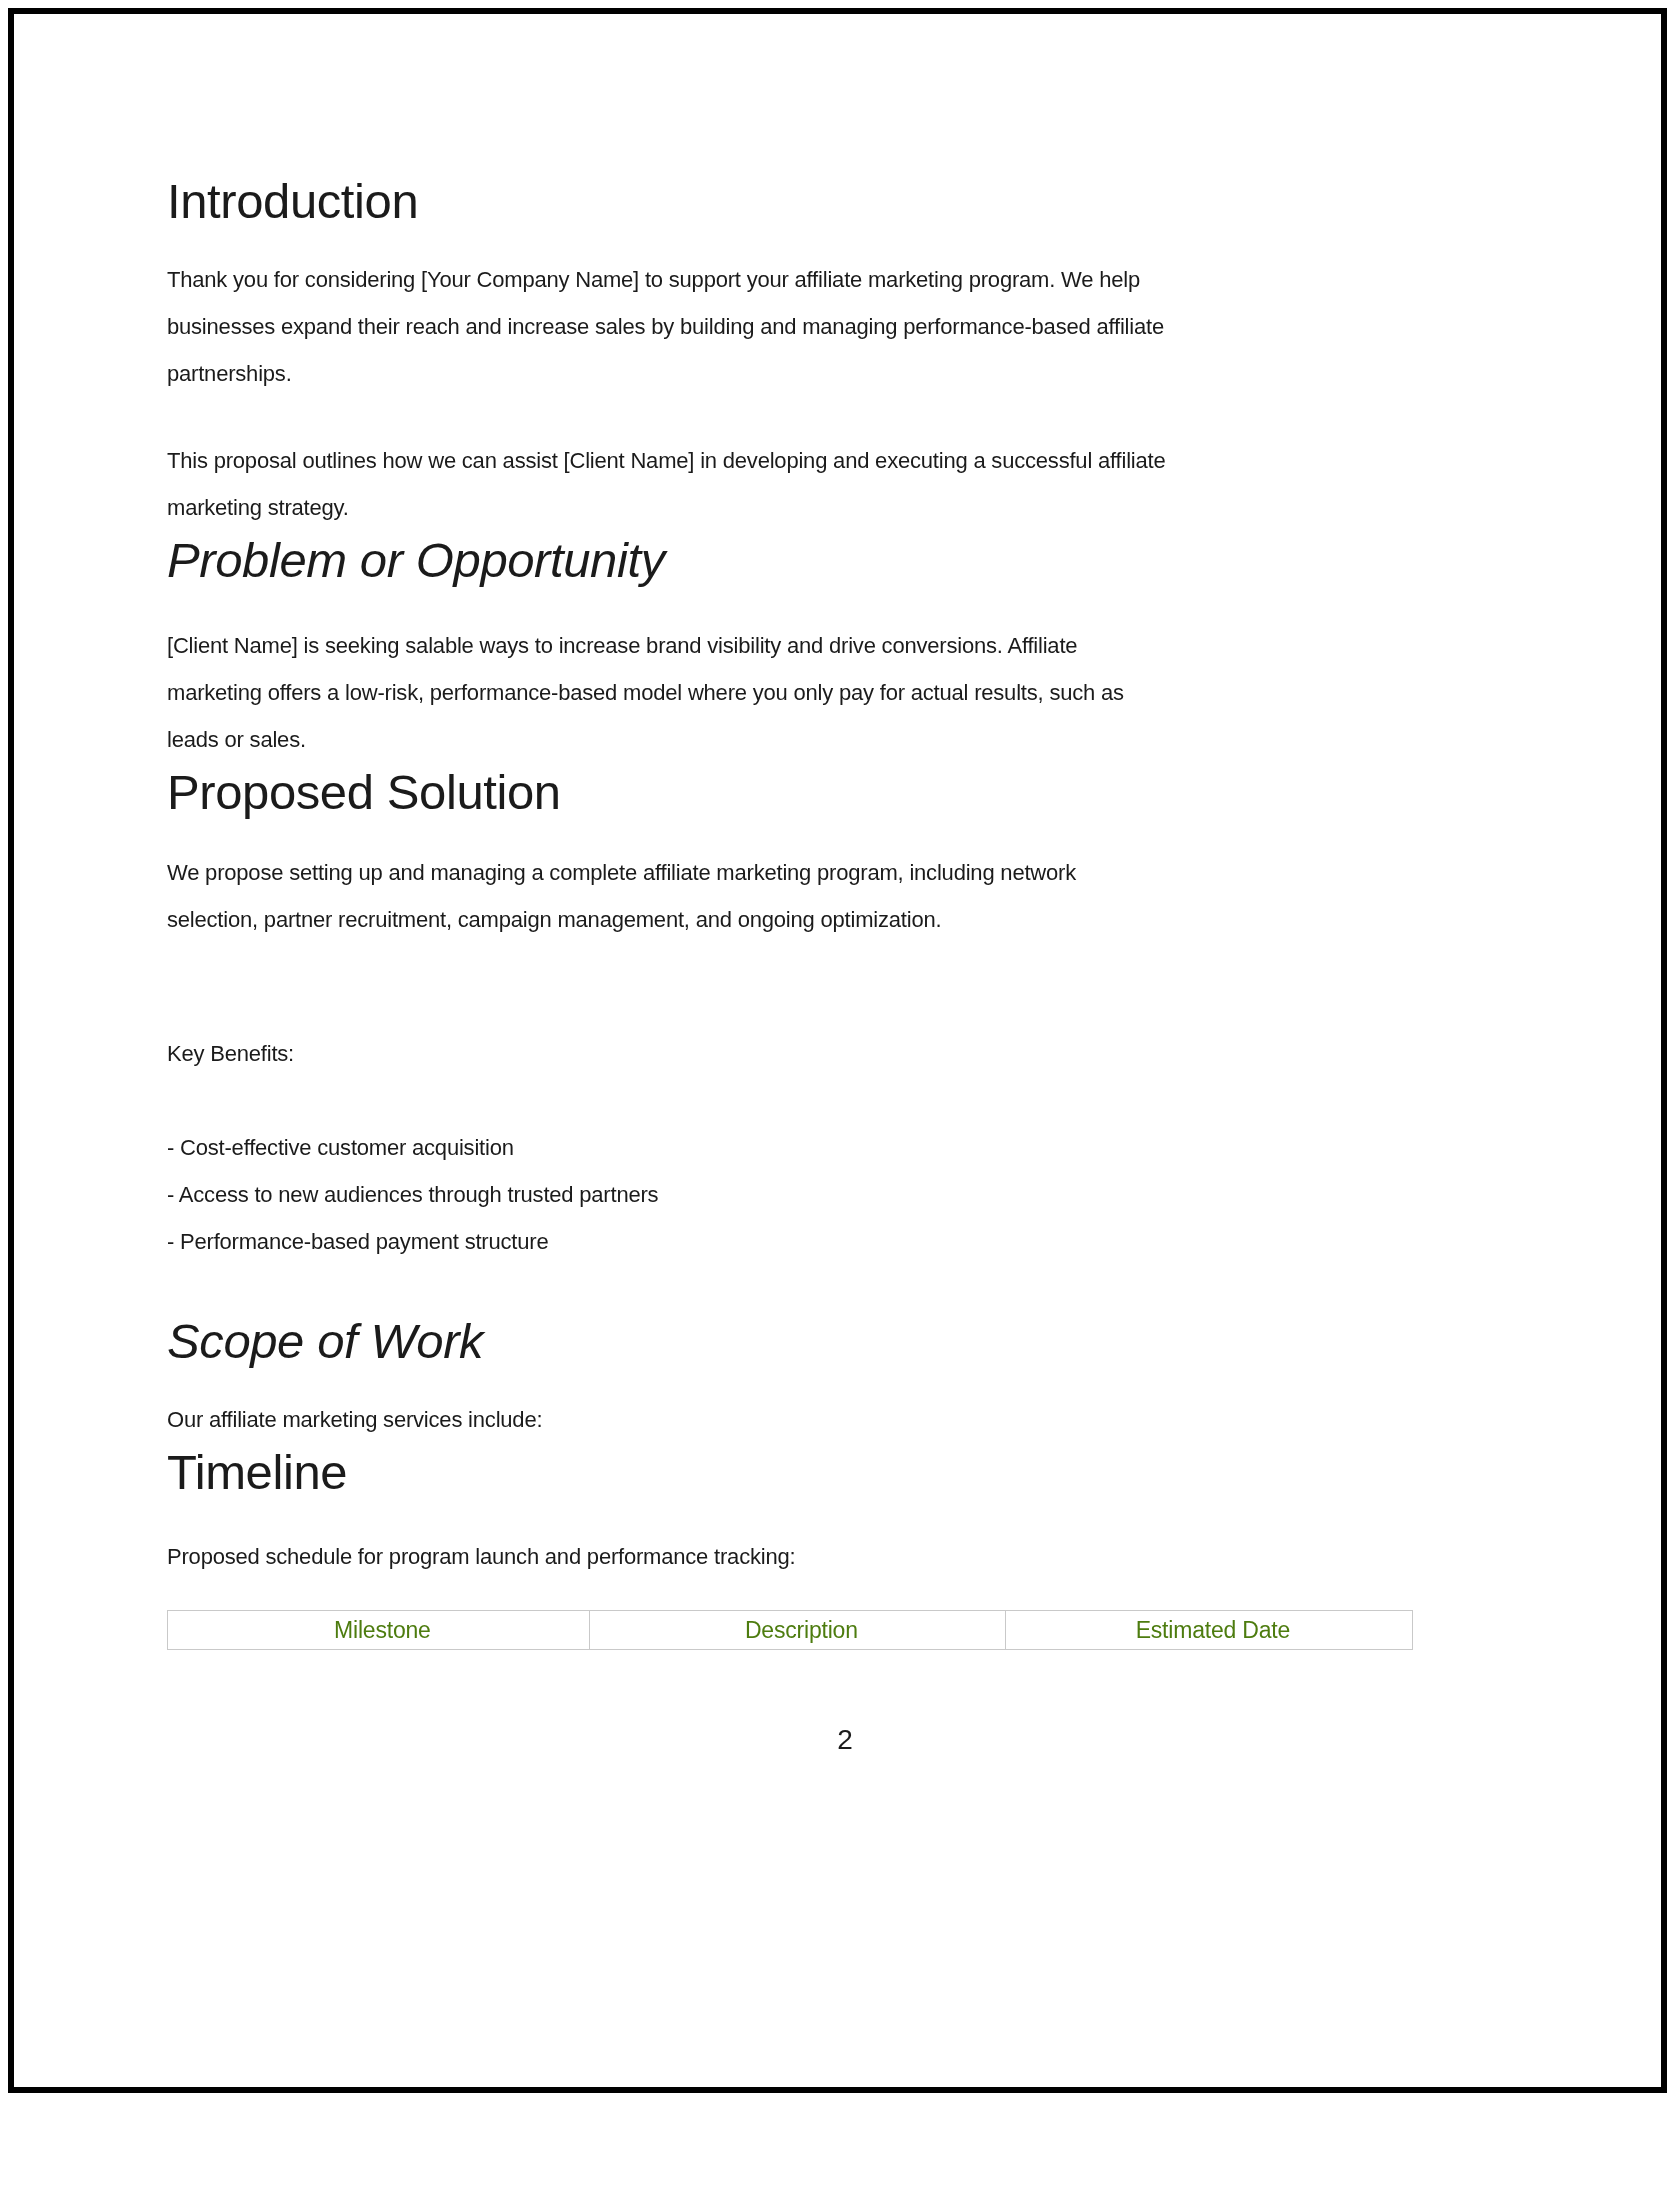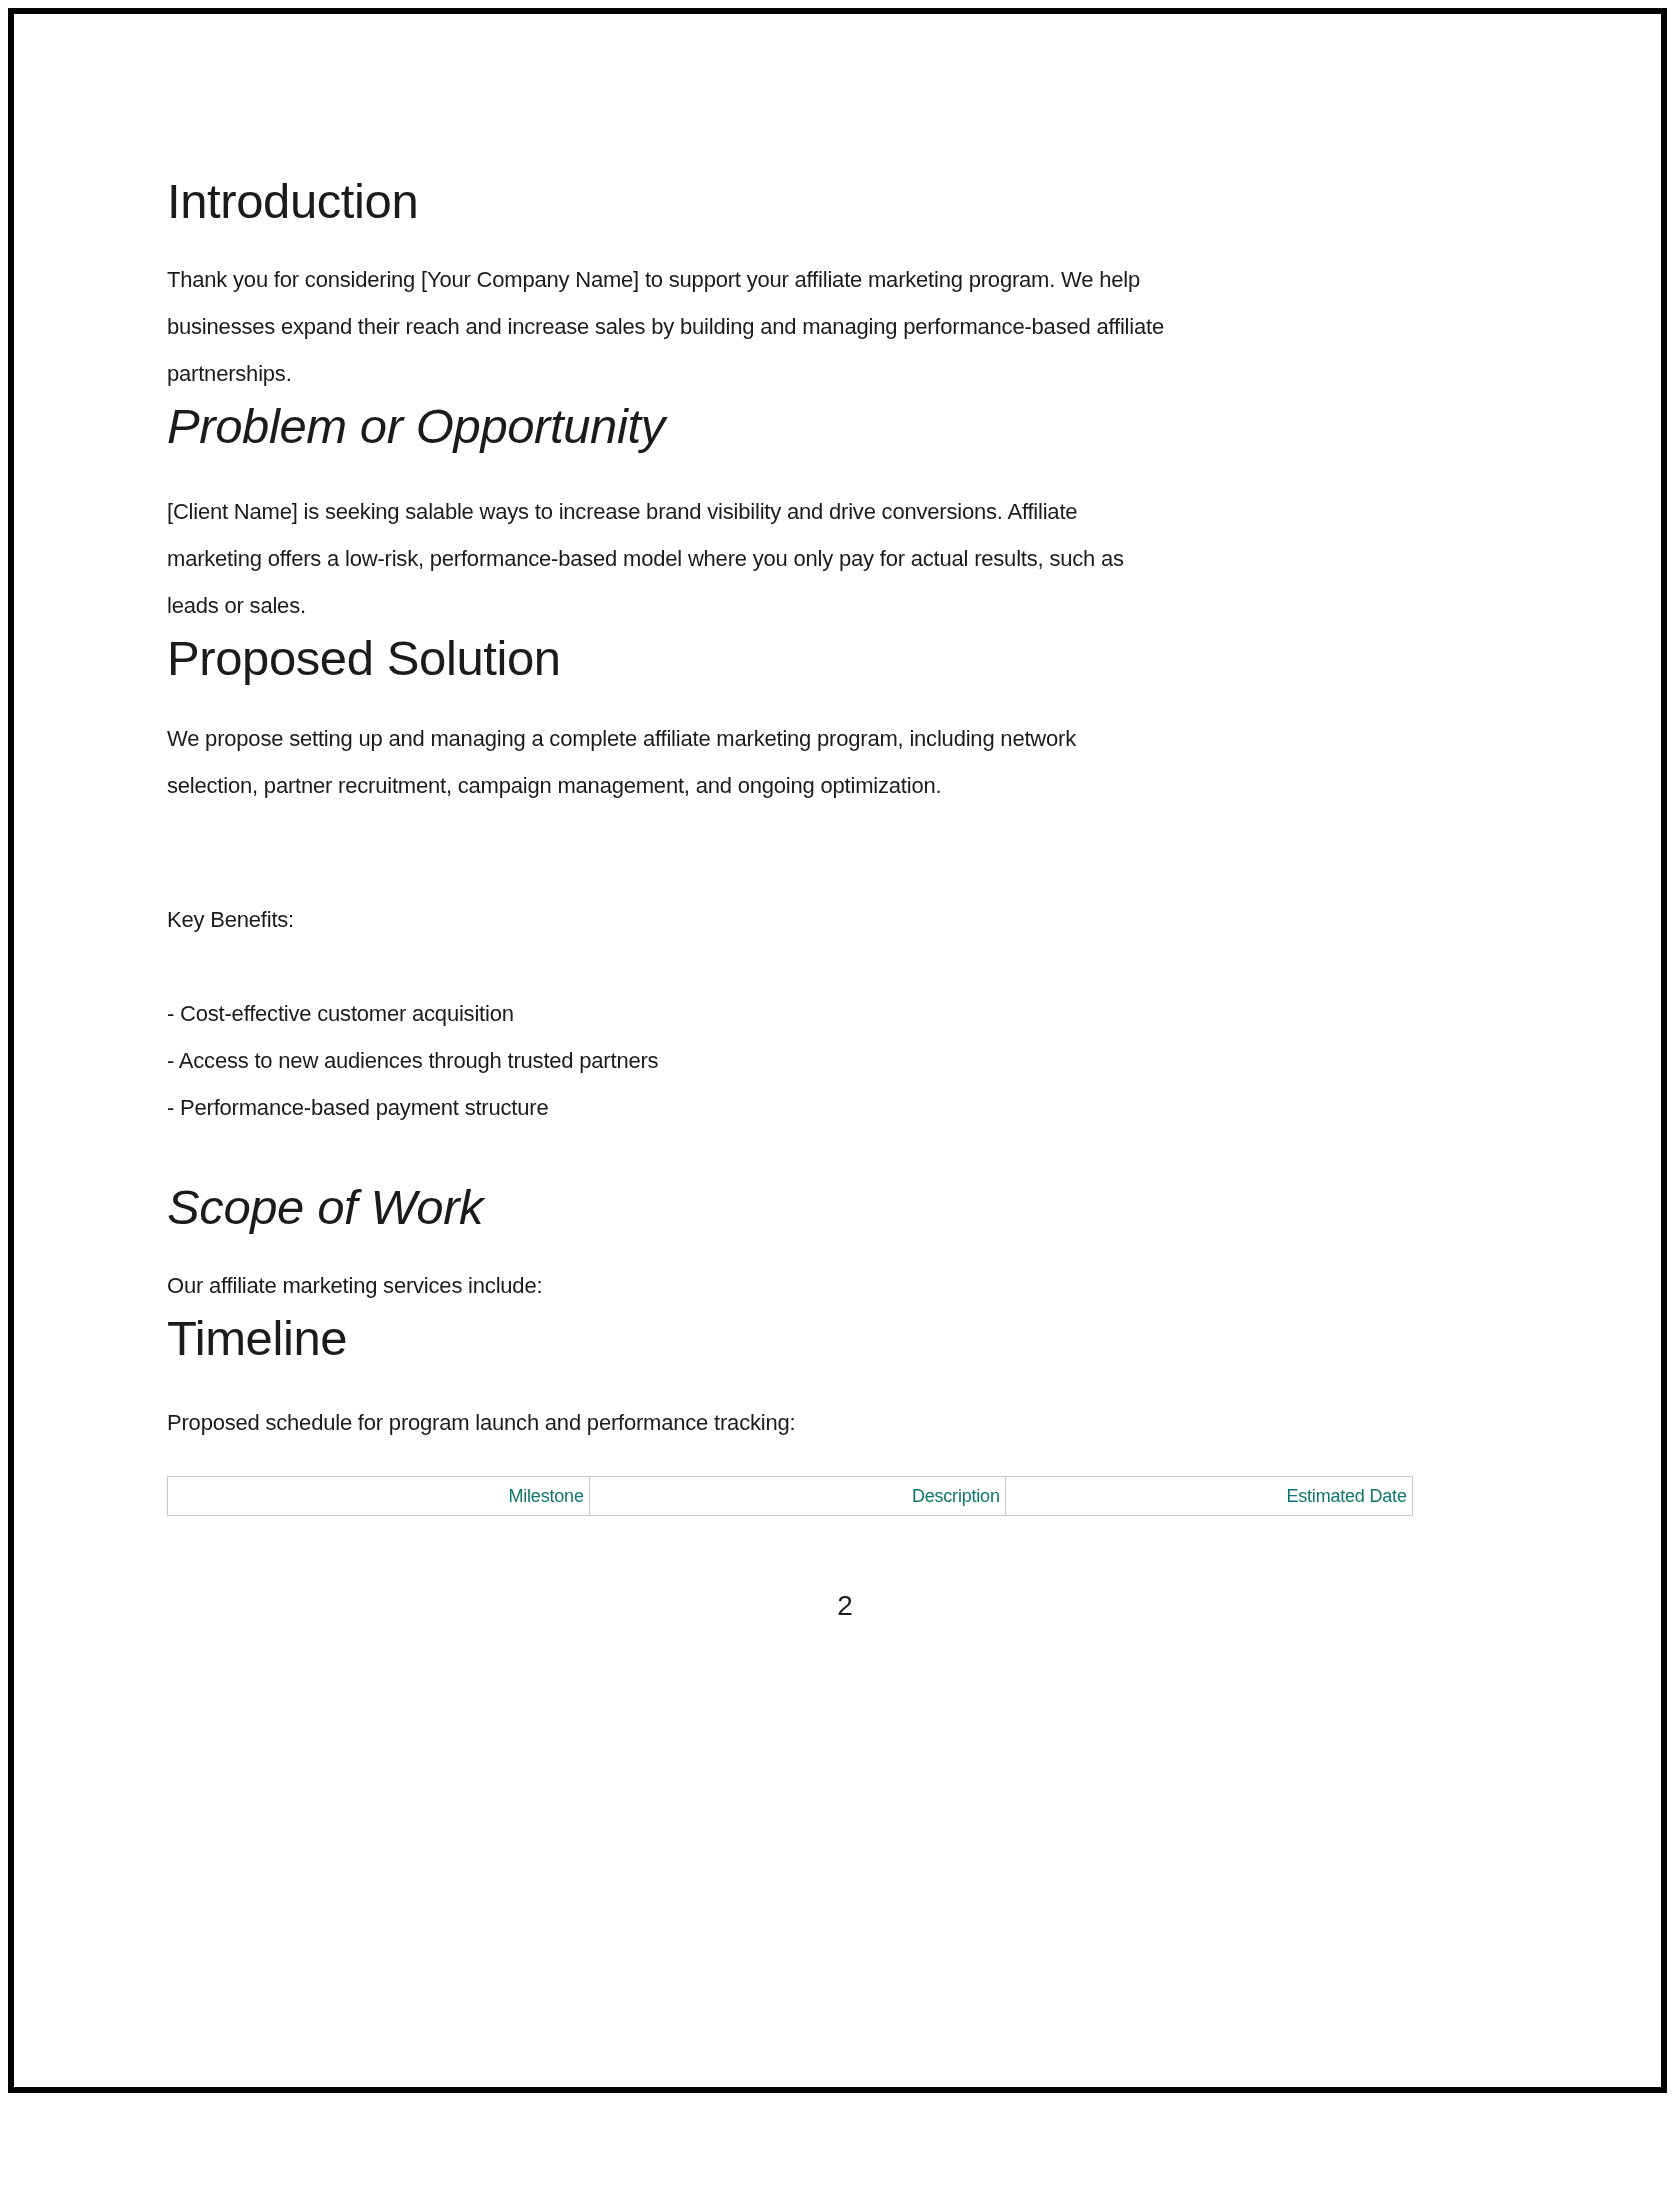--- a/index.html
+++ b/index.html
@@ -51,27 +51,27 @@
   .mt-54 { margin-top: 47px; }
   .tl-table {
     border-collapse: collapse;
     table-layout: fixed;
     width: 1246px;
     margin-top: 30px;
   }
   .tl-table th {
     border: 1.8px solid #c9c9c9;
     height: 38px;
-    text-align: right;
+    text-align: center;
     vertical-align: middle;
     font-weight: 400;
-    font-size: 18px;
+    font-size: 23px;
     letter-spacing: -0.2px;
     padding: 0 5.3px 0 13px;
-    color: #0f766e;
+    color: #4d7c0f;
     background: #ffffff;
   }
   .col-milestone { width: 421px; }
   .col-description { width: 415px; }
   .col-date { width: 406px; }
   .footer {
     margin-top: 74px;
     text-align: center;
     font-size: 28px;
     color: #1b1b1b;
@@ -84,20 +84,22 @@
   <div class="frame"></div>
 
   <div class="content">
 
     <h1 class="doc-heading">Introduction</h1>
 
     <p class="para mt-30">Thank you for considering [Your Company Name] to support your affiliate marketing program. We help
 businesses expand their reach and increase sales by building and managing performance-based affiliate
 partnerships.</p>
 
+    <p class="para mt-46">This proposal outlines how we can assist [Client Name] in developing and executing a successful affiliate
+marketing strategy.</p>
 
     <h1 class="doc-heading mt-53">Problem or Opportunity</h1>
 
     <p class="para mt-38">[Client Name] is seeking salable ways to increase brand visibility and drive conversions. Affiliate
 marketing offers a low-risk, performance-based model where you only pay for actual results, such as
 leads or sales.</p>
 
     <h1 class="doc-heading mt-54">Proposed Solution</h1>
 
     <p class="para mt-32">We propose setting up and managing a complete affiliate marketing program, including network

